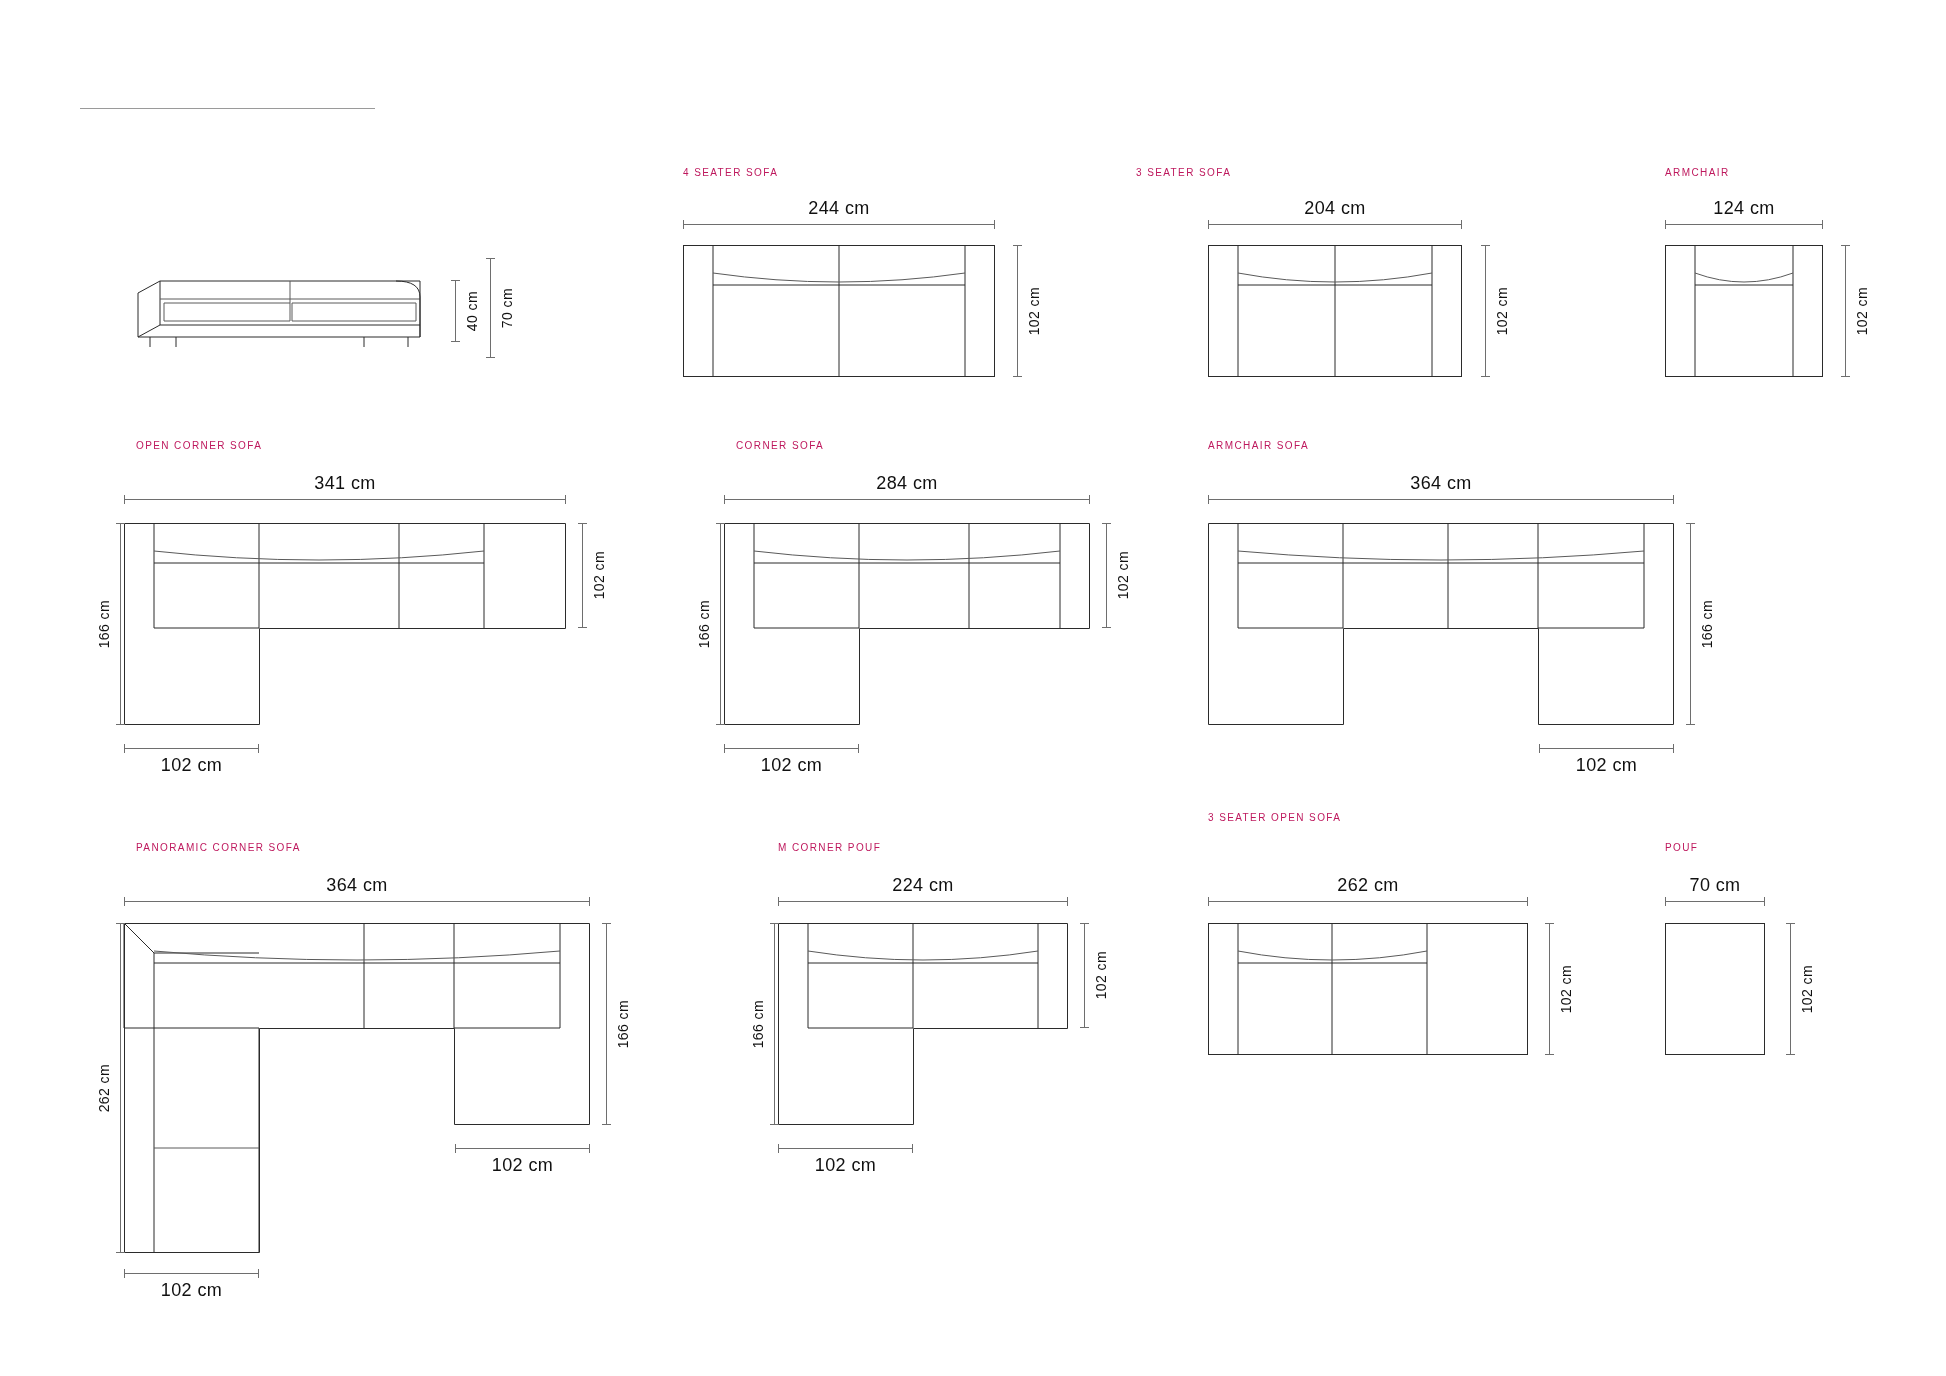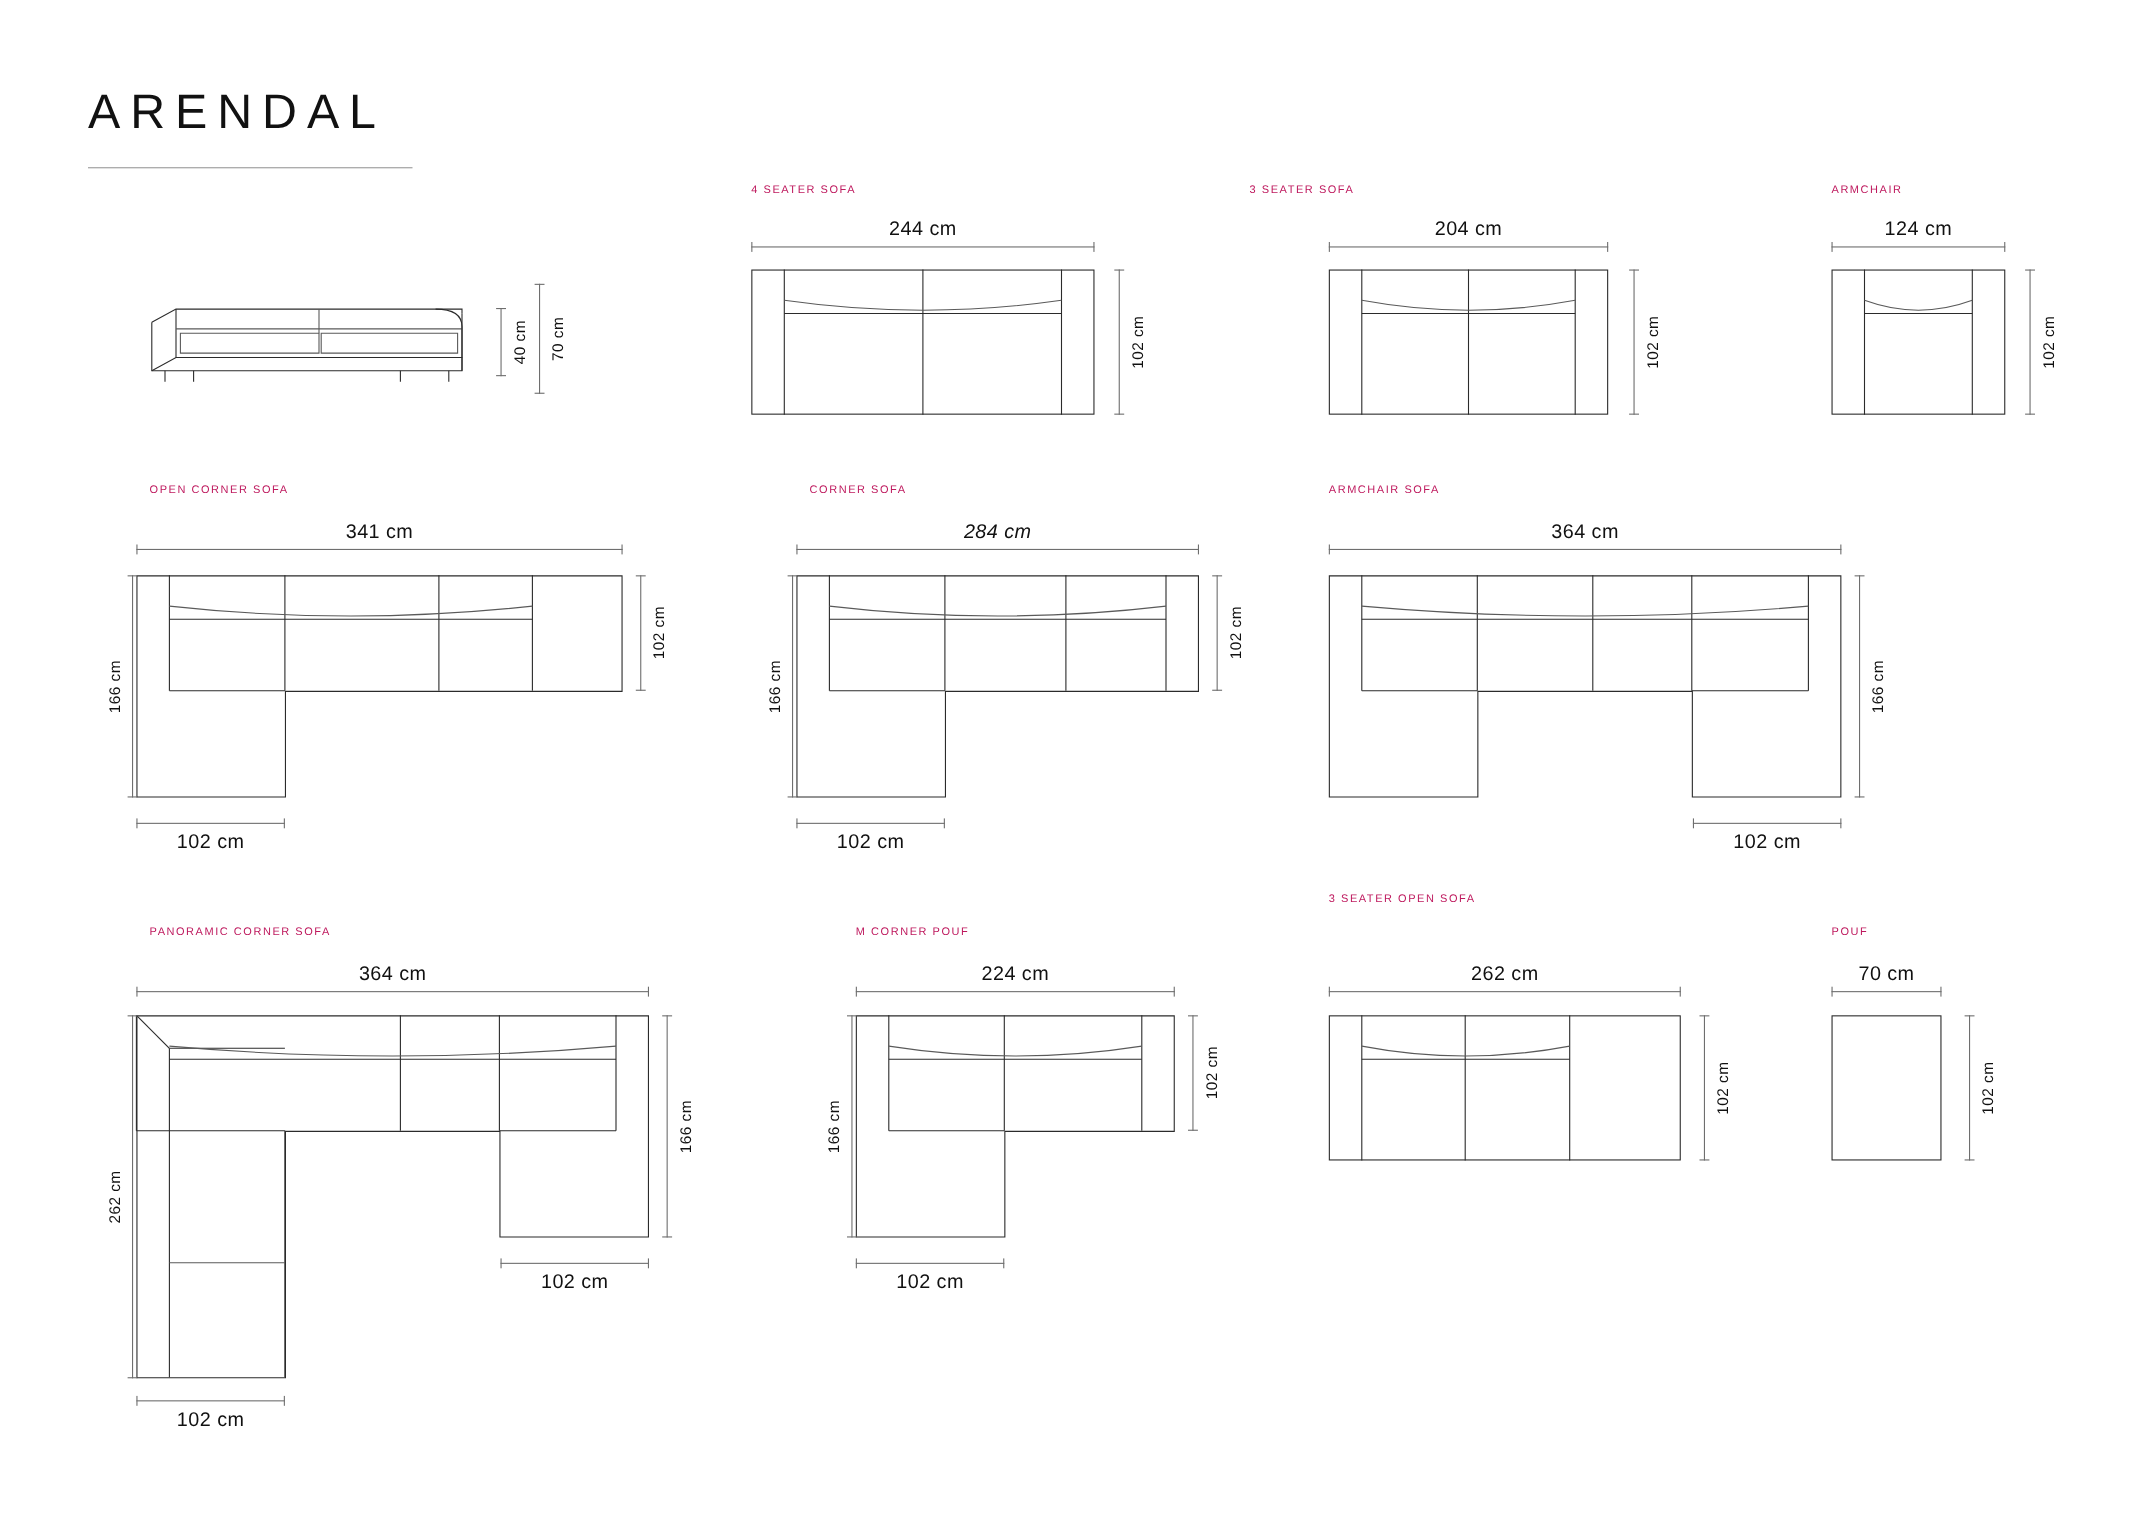--- a/index.html
+++ b/index.html
@@ -62,21 +62,20 @@
   .ln{stroke:#2b2b2b;stroke-width:1;fill:none;}
   .ln-soft{stroke:#5a5a5a;stroke-width:1;fill:none;}
   .fillw{fill:#ffffff;stroke:#2b2b2b;stroke-width:1;}
 </style>
 </head>
 <body>
 
 <div class="sheet">
 
   <div id="title-block">
-    <div class="brand">ARENDAL</div>
     <div class="rule"></div>
   </div>
 
   <div class="draw" style="left:120px;top:255px;">
     <svg width="310" height="110" viewBox="0 0 310 110">
 
       <path class="ln" d="M18 38 L18 82 L300 82 L300 30"></path>
       <path class="ln" d="M18 38 L40 26 L300 26 L300 30"></path>
       <path class="ln" d="M40 26 L40 70"></path>
       <path class="ln" d="M18 82 L40 70 L300 70 L300 82"></path>
@@ -178,21 +177,21 @@
   <div class="dim-v right" style="left:582px;top:523px;height:105px;">
     <div class="bar"></div>
       <div class="txt">102 cm</div>
   </div>
   <div class="dim-h" style="left:124px;top:748px;width:135px;">
     <div class="bar"></div>
     <span class="txt" style="margin:6px 0 0 0;">102 cm</span>
   </div>
 
   <div class="item-label" style="left:736px;top:440px;">CORNER SOFA</div>
-  <div class="dim-h" style="left:724px;top:473px;width:366px;font-style:italic;">
+  <div class="dim-h" style="left:724px;top:473px;width:366px;">
     <span class="txt">284 cm</span>
     <div class="bar"></div>
   </div>
   <div class="draw" style="left:724px;top:523px;">
     <svg width="366" height="202" viewBox="0 0 366 202">
       <path class="fillw" d="M0.5 0.5 L365.5 0.5 L365.5 105.5 L135.5 105.5 L135.5 201.5 L0.5 201.5 Z"></path>
       <path class="ln" d="M30 0 L30 105 M135 105 L135 0 M245 0 L245 105 M336 0 L336 105"></path>
       <path class="ln" d="M30 40 L336 40"></path>
       <path class="ln" d="M30 105 L135 105"></path>
       <path class="ln-soft" d="M30 28 Q183 46 336 28"></path>

